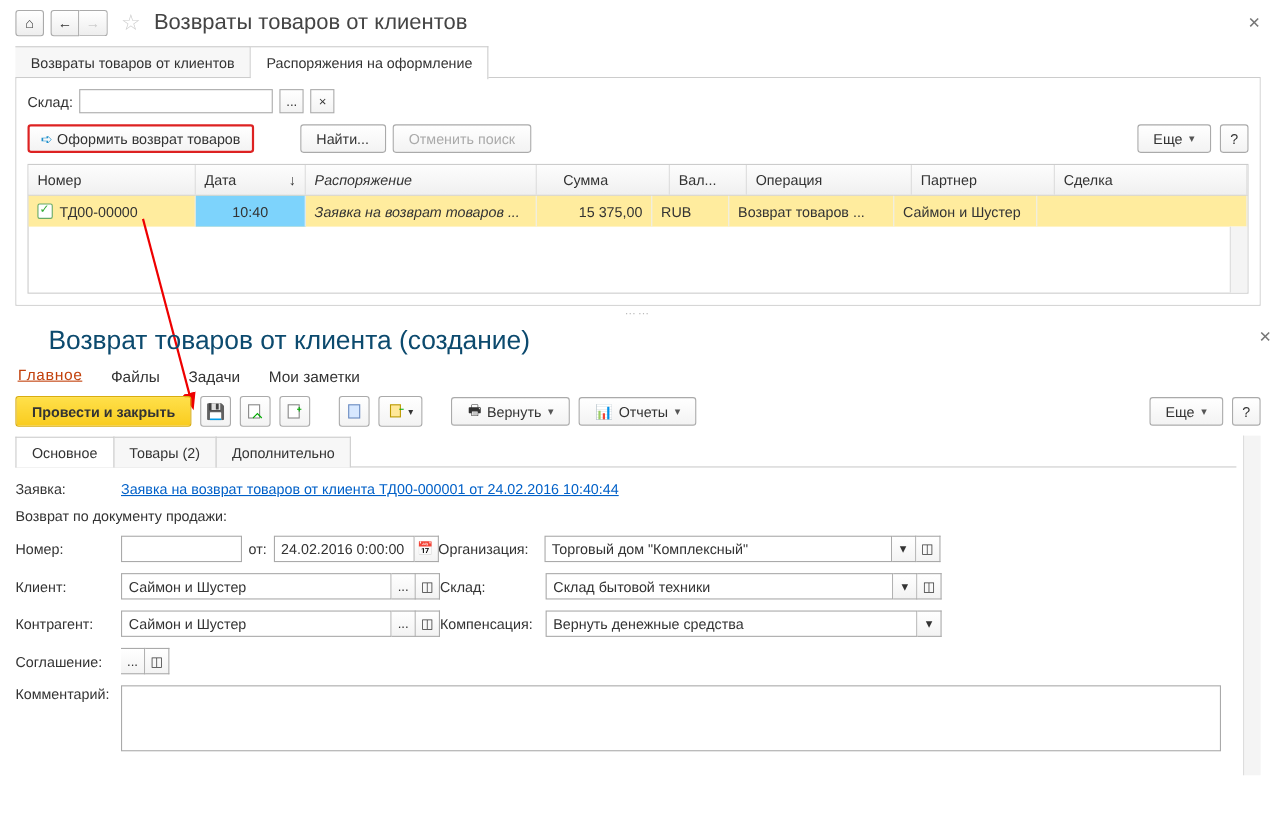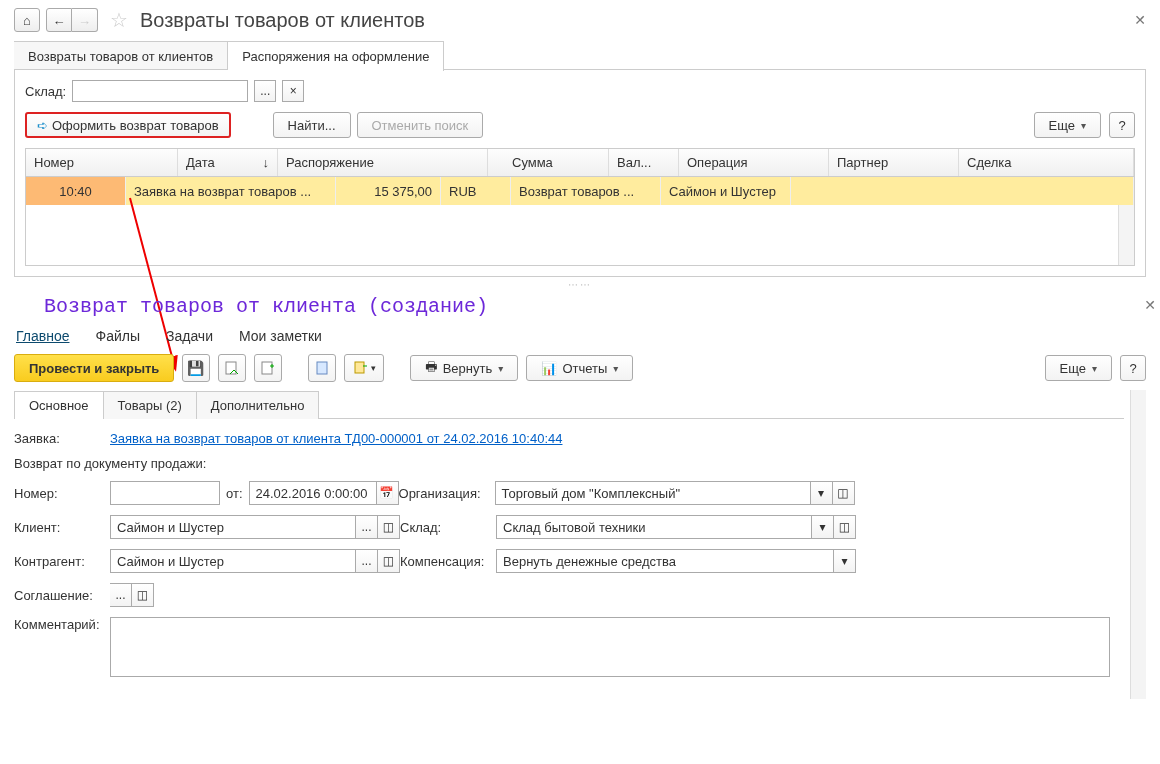--- a/index.html
+++ b/index.html
@@ -28,32 +28,32 @@
   .action-btn.disabled { color:#aaa; }
   .dd::after { content:"▾"; margin-left:6px; font-size:10px; color:#555; }
   .right-group { margin-left:auto; display:flex; gap:8px; }
   .help-btn { width:26px; height:26px; border:1px solid #aaa; background:linear-gradient(#fff,#f3f3f3); border-radius:3px; display:flex; align-items:center; justify-content:center; cursor:pointer; }
   .table-wrap { border:1px solid #ccc; margin-top:4px; }
   .thead { display:flex; background:linear-gradient(#fdfdfd,#f0f0f0); border-bottom:1px solid #ccc; }
   .th { padding:6px 8px; border-right:1px solid #ddd; font-size:13px; display:flex; align-items:center; gap:4px; }
   .tbody-wrap { position:relative; }
   .trow { display:flex; align-items:center; background:#ffec9e; height:28px; }
   .td { padding: 0 8px; border-right:1px solid #eee; font-size:13px; height:100%; display:flex; align-items:center; }
-  .col-num { width:152px; } .col-date { width:100px; } .col-order { width:210px; } .col-sum { width:105px; justify-content:flex-end;} .col-cur{width:70px;} .col-op{width:150px;} .col-partner{width:130px;} .col-deal{flex:1;}
-  .trow .col-date { background:#fdba74; }
+  .col-num { width:152px; } .col-date { width:100px; } .col-order { width:210px;font-style:italic; } .col-sum { width:105px; justify-content:flex-end;} .col-cur{width:70px;} .col-op{width:150px;} .col-partner{width:130px;} .col-deal{flex:1;}
+  .trow .col-date { background:#7dd3fc; }
   .doc-icon { width:14px; height:14px; background:#fff; border:1px solid #6a6; border-radius:2px; display:inline-block; margin-right:6px; position:relative; }
   .doc-icon::after{content:"✓"; color:#3a3; font-size:11px; position:absolute; top:-2px; left:1px;}
   .scroll-stub { height: 60px; position:relative; }
   .scrollbar-v { position:absolute; right:0; top:0; bottom:0; width:16px; background:#f4f4f4; border-left:1px solid #ddd;}
   .splitter { height: 14px; display:flex; align-items:center; justify-content:center; color:#bbb; font-size:10px; letter-spacing:2px; }
   .panel2 { padding: 0 14px; position:relative; }
-  .page-title2 { font-size: 20px; font-weight:normal; margin: 4px 0 10px 30px; color:#6d28d9;font-family:Liberation Mono, monospace; }
+  .page-title2 { font-size: 24px; font-weight:normal; margin: 4px 0 10px 30px; color:#0c4a6e; }
   .navtabs { display:flex; gap:26px; padding: 0 0 10px 2px; font-size:14px; }
   .navtab { cursor:pointer; }
-  .navtab.active { color:#0c4a6e; text-decoration:underline; }
+  .navtab.active { color:#c2410c; text-decoration:underline;font-family:Liberation Mono, monospace; }
   .toolbar2 { display:flex; align-items:center; gap:8px; margin-bottom:8px; }
   .yellow-btn { height:28px; padding:0 14px; background:linear-gradient(#ffe04a,#f9cc1f); border:1px solid #d9ad0f; border-radius:3px; font-weight:bold; cursor:pointer; display:flex; align-items:center; font-size:13px; }
   .icon-btn { width:28px; height:28px; border:1px solid #aaa; background:linear-gradient(#fff,#f3f3f3); border-radius:3px; display:flex; align-items:center; justify-content:center; cursor:pointer; font-size:14px;}
   .sep { width:10px; }
   .formtabs { display:flex; border-bottom:1px solid #ccc; }
   .ftab { padding:6px 14px; border:1px solid #ccc; border-bottom:none; background:#f7f7f7; cursor:pointer; position:relative; top:1px; margin-right:-1px; font-size:13px;}
   .ftab.active { background:#fff; z-index:2; }
   .form-area { padding: 12px 0; }
   .frow { display:flex; align-items:center; margin-bottom:10px; font-size:13px;}
   .flbl { width:96px; }
@@ -116,20 +116,24 @@
         </div>
         <div class="th col-order">Распоряжение</div>
         <div class="th col-sum" style="justify-content:flex-start;margin-left:16px;">Сумма</div>
         <div class="th col-cur">Вал...</div>
         <div class="th col-op">Операция</div>
         <div class="th col-partner">Партнер</div>
         <div class="th col-deal">Сделка</div>
       </div>
       <div class="tbody-wrap">
         <div class="trow">
+          <div class="td col-num">
+                <span class="doc-icon"></span>
+                <span>ТД00-00000</span>
+              </div>
           <div class="td col-date" style="justify-content:center;">10:40</div>
           <div class="td col-order">Заявка на возврат товаров ...</div>
           <div class="td col-sum">15 375,00</div>
           <div class="td col-cur">RUB</div>
           <div class="td col-op">Возврат товаров ...</div>
           <div class="td col-partner">Саймон и Шустер</div>
           <div class="td col-deal"></div>
         </div>
         <div class="scroll-stub">
           <div class="scrollbar-v"></div>

